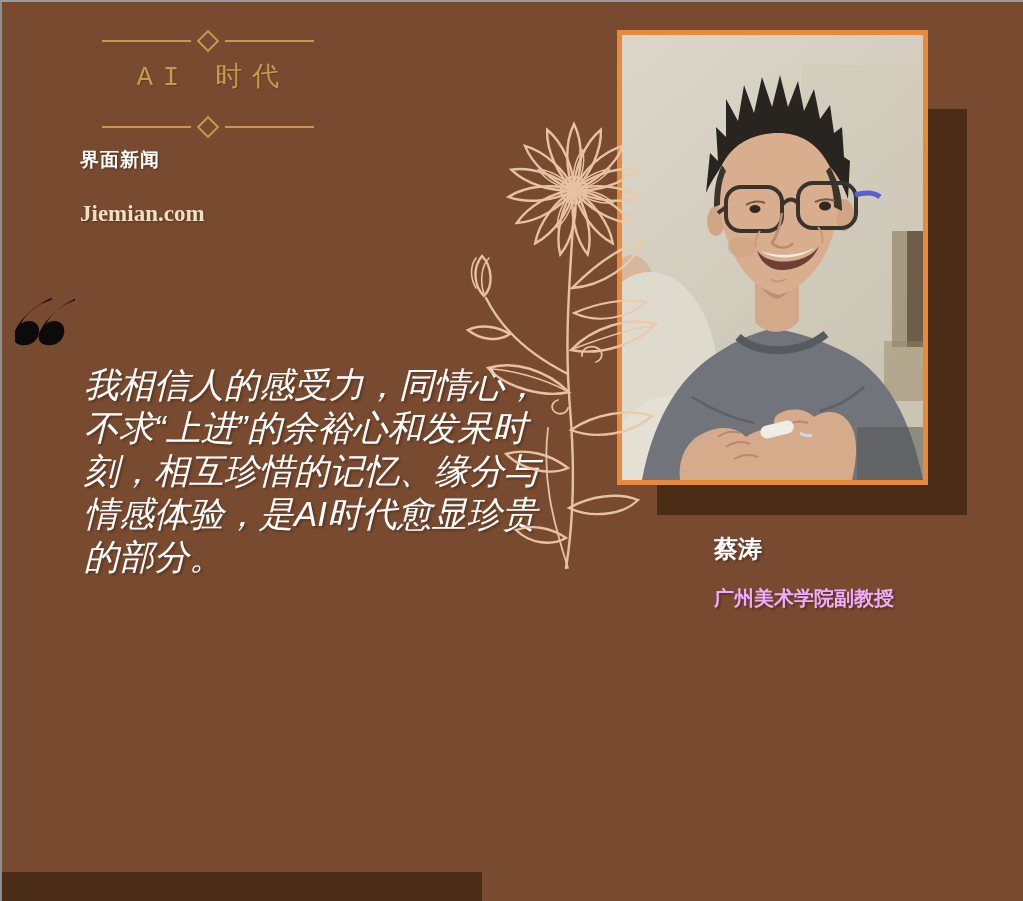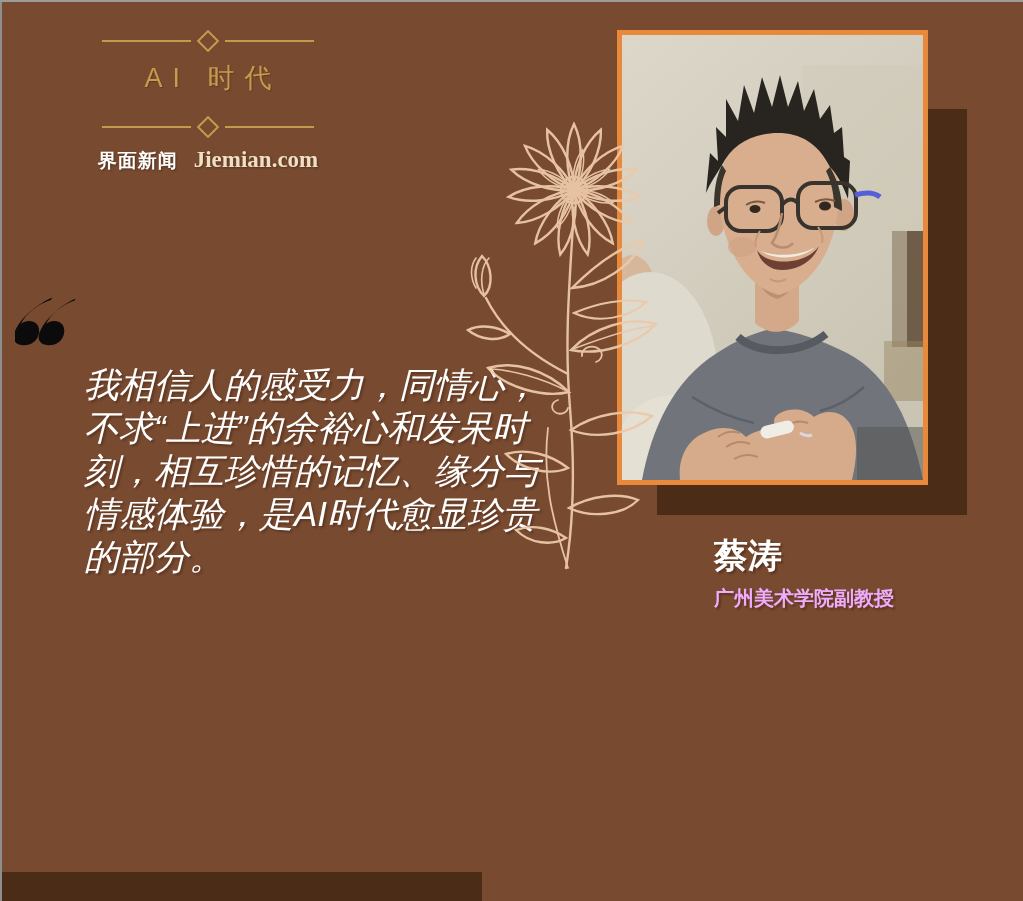--- a/index.html
+++ b/index.html
@@ -9,46 +9,46 @@
 
   
   .edge-left{left:0;top:0;width:2px;height:901px;background:#8f8f8f;}
   .edge-top{left:0;top:0;width:1023px;height:2px;background:#9b9b9b;}
 
   
   .masthead{left:80px;top:33px;width:256px;text-align:center;color:#C59A4F;}
   .divider{display:flex;align-items:center;justify-content:center;gap:9px;width:212px;margin:0 auto;}
   .divider .line{flex:1;height:2px;background:#C59A4F;}
   .divider .diamond{width:12px;height:12px;border:2px solid #C59A4F;transform:rotate(45deg);flex:0 0 auto;}
-  .m-title1{margin-top:13px;font-family:Liberation Sans, sans-serif;font-size:27px;line-height:32px;
+  .m-title1{margin-top:13px;font-family:Liberation Mono, monospace;font-size:27px;line-height:32px;
             letter-spacing:10px;padding-left:10px;color:#C69B4D;text-shadow:1px 1px 1px rgba(60,30,10,.35);}
   .m-title2{margin-top:7px;font-size:30px;line-height:36px;letter-spacing:1px;color:#C89E50;
             text-shadow:1px 1px 1px rgba(60,30,10,.35);}
-  .brandrow{display:flex;align-items:baseline;justify-content:center;gap:16px;margin-top:27px;}
+  .brandrow{display:flex;align-items:baseline;justify-content:center;gap:28px;margin-top:27px;flex-direction:column;}
   .brand-cn{font-size:19px;font-weight:bold;color:#FFFFFF;letter-spacing:1px;text-shadow:1px 1px 2px rgba(50,25,8,.5);}
   .brand-en{font-family:"Liberation Serif",serif;font-size:23px;font-weight:bold;color:#EFDFC4;
             text-shadow:1px 1px 2px rgba(50,25,8,.5);text-align:center;}
   .brandrow{margin-top:0;}
   .divider2{margin-top:25px;}
   .brandrow{margin-top:12px;}
 
   
   .quote-mark{left:15px;top:296px;width:60px;height:52px;}
   .quote{left:84px;top:363px;width:500px;color:#FFFFFF;font-size:35px;line-height:43px;
          text-shadow:2px 2px 2px rgba(45,22,8,.35);font-style:italic;}
   .quote p{margin:0 0 43px 0;white-space:pre-line;}
 
   
   .photo-shadow{left:657px;top:109px;width:310px;height:406px;background:#4B2D17;}
   .photo-frame{left:617px;top:30px;width:311px;height:455px;border:5px solid #E8893C;
                box-sizing:border-box;background:#d3cec0;}
   .photo-frame svg{display:block;}
   .flower{left:432px;top:98px;width:276px;height:486px;pointer-events:none;}
 
-  .speaker-name{left:714px;top:533px;font-size:34px;font-weight:bold;color:#FFFFFF;
+  .speaker-name{left:714px;top:533px;font-size:24px;font-weight:bold;color:#FFFFFF;
                 text-shadow:2px 2px 2px rgba(45,22,8,.4);}
   .speaker-title{left:714px;top:585px;font-size:20px;font-weight:bold;color:#f0abfc;
                  text-shadow:2px 2px 2px rgba(45,22,8,.4);}
 
   .footer-bar{left:0;top:872px;width:482px;height:29px;background:#4B2D17;}
 </style>
 </head>
 <body>
 
 <div class="canvas">

